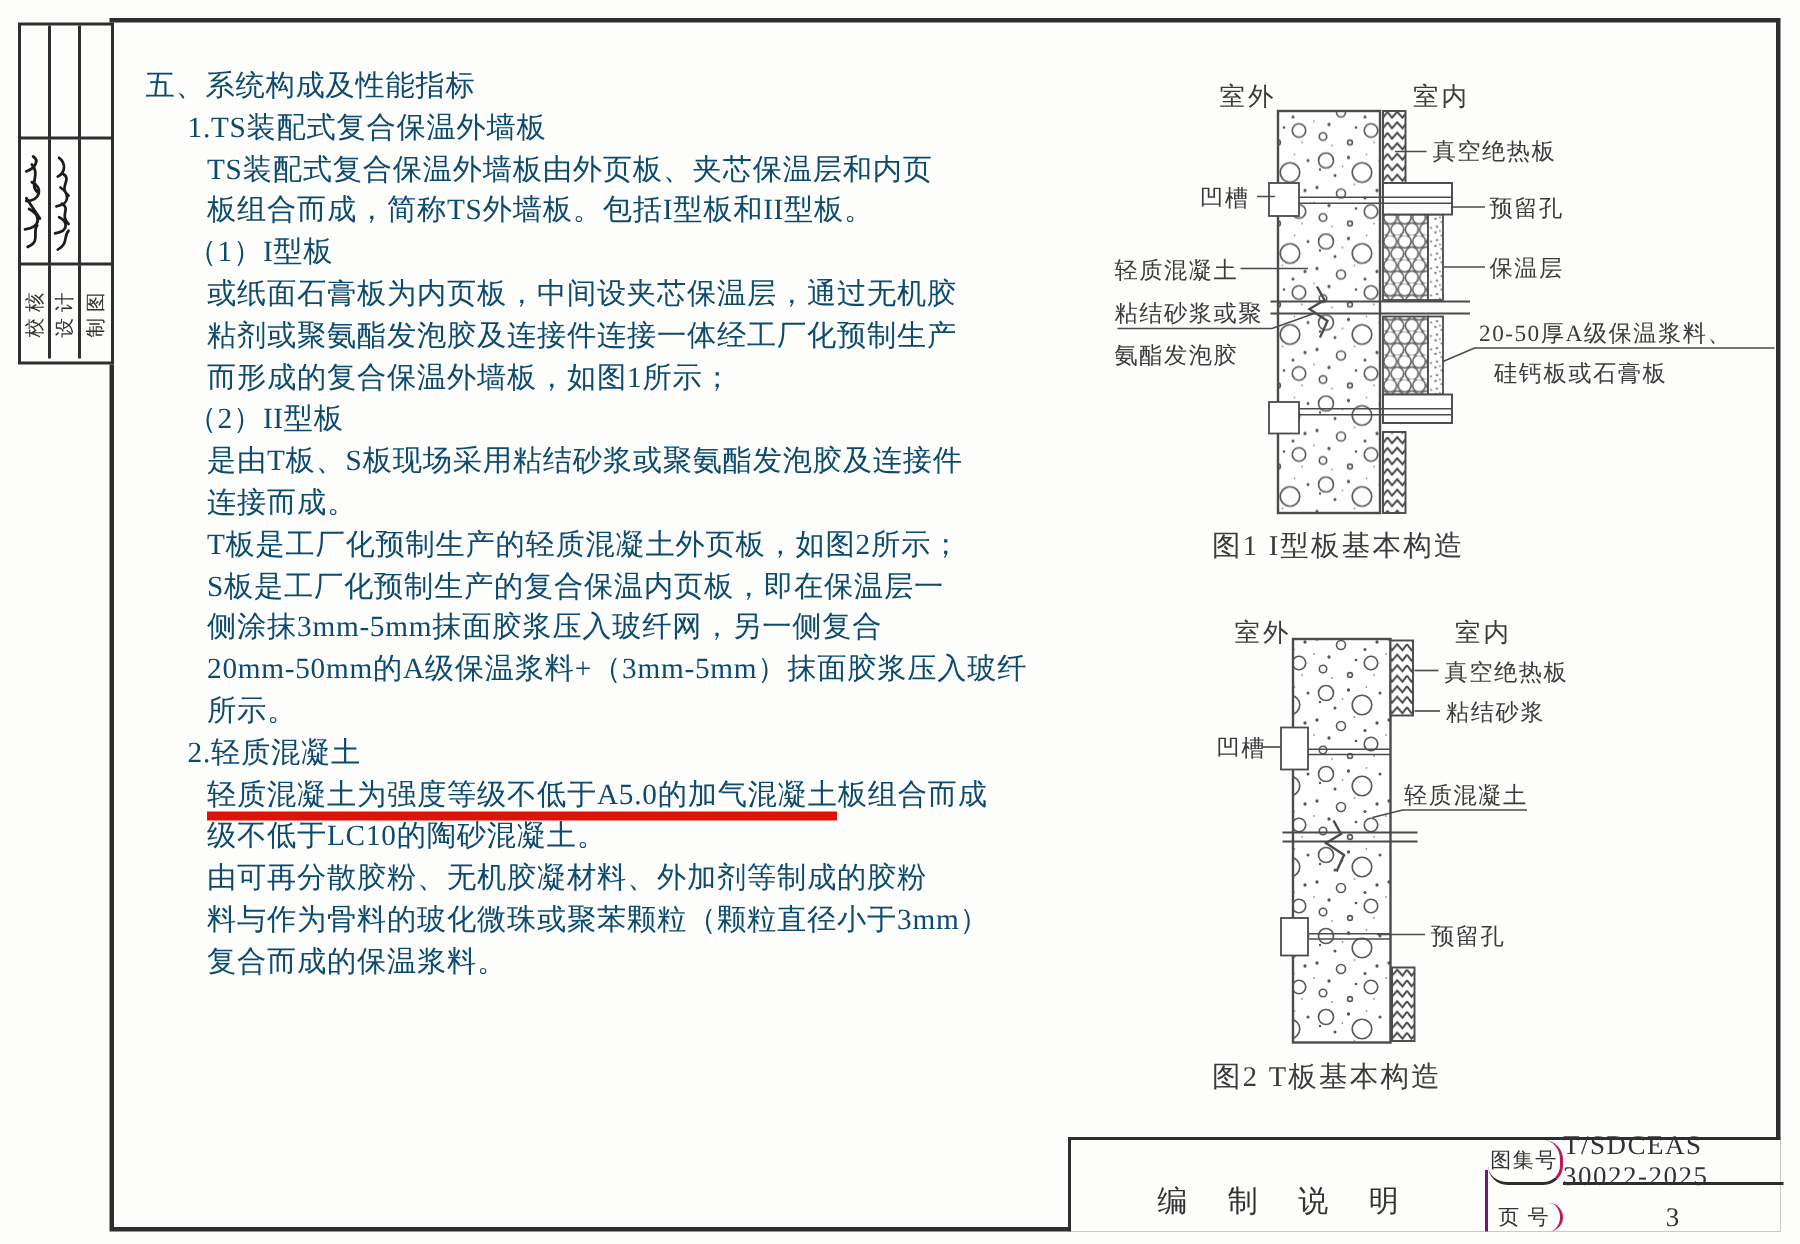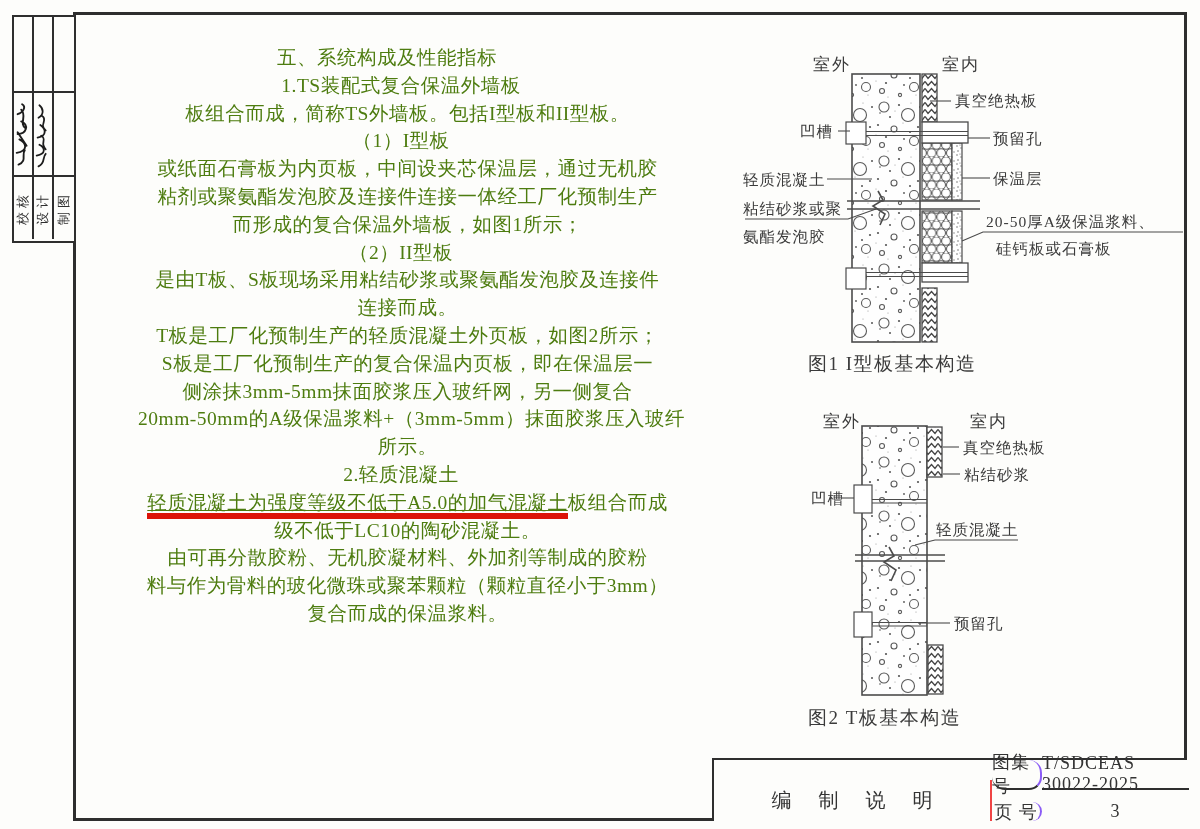--- a/index.html
+++ b/index.html
@@ -27,47 +27,47 @@
   .side-cell:nth-child(3n) { border-right:none; }
   .side-cell.last-row { border-bottom:none; }
   .side-label {
     transform:rotate(-90deg);
     font-size:13px; letter-spacing:4px; color:#2f2f2f; white-space:nowrap;
     font-family:"Liberation Serif","DejaVu Serif",serif;
   }
   
   .text-block {
     position:absolute; left:97px; top:44px; width:580px;
-    font-size:19.5px; letter-spacing:0.5px; color:#4d7c0f;text-align:center;
+    font-size:19.5px; letter-spacing:0.5px; color:#0c4a6e;
   }
   .tline { height:27.8px; line-height:27.8px; white-space:nowrap; }
   .ind0 { padding-left:0; }
   .ind1 { padding-left:28px; }
   .ind2 { padding-left:41px; }
-  .red-underline { border-bottom:6px solid #dc1408; padding-bottom:0px;text-decoration:underline; }
+  .red-underline { border-bottom:6px solid #dc1408; padding-bottom:0px; }
   
   .fig { position:absolute; }
   .fig text { font-family:"Liberation Serif","DejaVu Serif",serif; fill:#3b3b3b; }
   .fig .lbl { font-size:15.5px; letter-spacing:1px; }
   .fig .env { font-size:17px; letter-spacing:2px; }
   .fig .cap { font-size:19px; letter-spacing:1.5px; }
   
   .title-block {
     position:absolute; left:712px; top:758px; width:475px; height:63px;
     border-top:2px solid #2e2e2e; border-left:2px solid #2e2e2e;
     display:grid;
     grid-template-columns:278px 50px 147px;
     grid-template-rows:30px 31px;
     background:#fdfdfb;
   }
   .tb-cell { display:flex; align-items:center; justify-content:center; color:#333; }
-  .tb-doc-title { grid-row:1 / span 2; border-right:2px solid #ef4444;
+  .tb-doc-title { grid-row:1 / span 2; border-right:2px solid #701a75;
     font-size:20px; letter-spacing:0.55em; padding-left:0.55em;margin-top:20px; }
-  .tb-label { border-right:2px solid #8b5cf6; border-bottom:2px solid #2e2e2e;
-    font-size:18px; letter-spacing:1px;border-radius:13px; }
+  .tb-label { border-right:2px solid #be185d; border-bottom:2px solid #2e2e2e;
+    font-size:14px; letter-spacing:1px;border-radius:13px; }
   .tb-value { border-bottom:2px solid #2e2e2e; font-size:18px; letter-spacing:1px; }
   .tb-label.bottom, .tb-value.bottom { border-bottom:none;margin-top:12px; }
 </style>
 </head>
 <body>
 
 <div class="main-frame"></div>
 
 <div class="side-table">
   <div class="side-cell"></div>
@@ -99,20 +99,21 @@
     <span class="side-label">设计</span>
   </div>
   <div class="side-cell last-row">
     <span class="side-label">制图</span>
   </div>
 </div>
 
 <div class="text-block" id="text-block">
     <div class="tline ind0"><span>五、系统构成及性能指标</span></div>
     <div class="tline ind1"><span>1.TS装配式复合保温外墙板</span></div>
+    <div class="tline ind2"><span>TS装配式复合保温外墙板由外页板、夹芯保温层和内页</span></div>
     <div class="tline ind2"><span>板组合而成，简称TS外墙板。包括I型板和II型板。</span></div>
     <div class="tline ind1"><span>（1）I型板</span></div>
     <div class="tline ind2"><span>或纸面石膏板为内页板，中间设夹芯保温层，通过无机胶</span></div>
     <div class="tline ind2"><span>粘剂或聚氨酯发泡胶及连接件连接一体经工厂化预制生产</span></div>
     <div class="tline ind2"><span>而形成的复合保温外墙板，如图1所示；</span></div>
     <div class="tline ind1"><span>（2）II型板</span></div>
     <div class="tline ind2"><span>是由T板、S板现场采用粘结砂浆或聚氨酯发泡胶及连接件</span></div>
     <div class="tline ind2"><span>连接而成。</span></div>
     <div class="tline ind2"><span>T板是工厂化预制生产的轻质混凝土外页板，如图2所示；</span></div>
     <div class="tline ind2"><span>S板是工厂化预制生产的复合保温内页板，即在保温层一</span></div>

